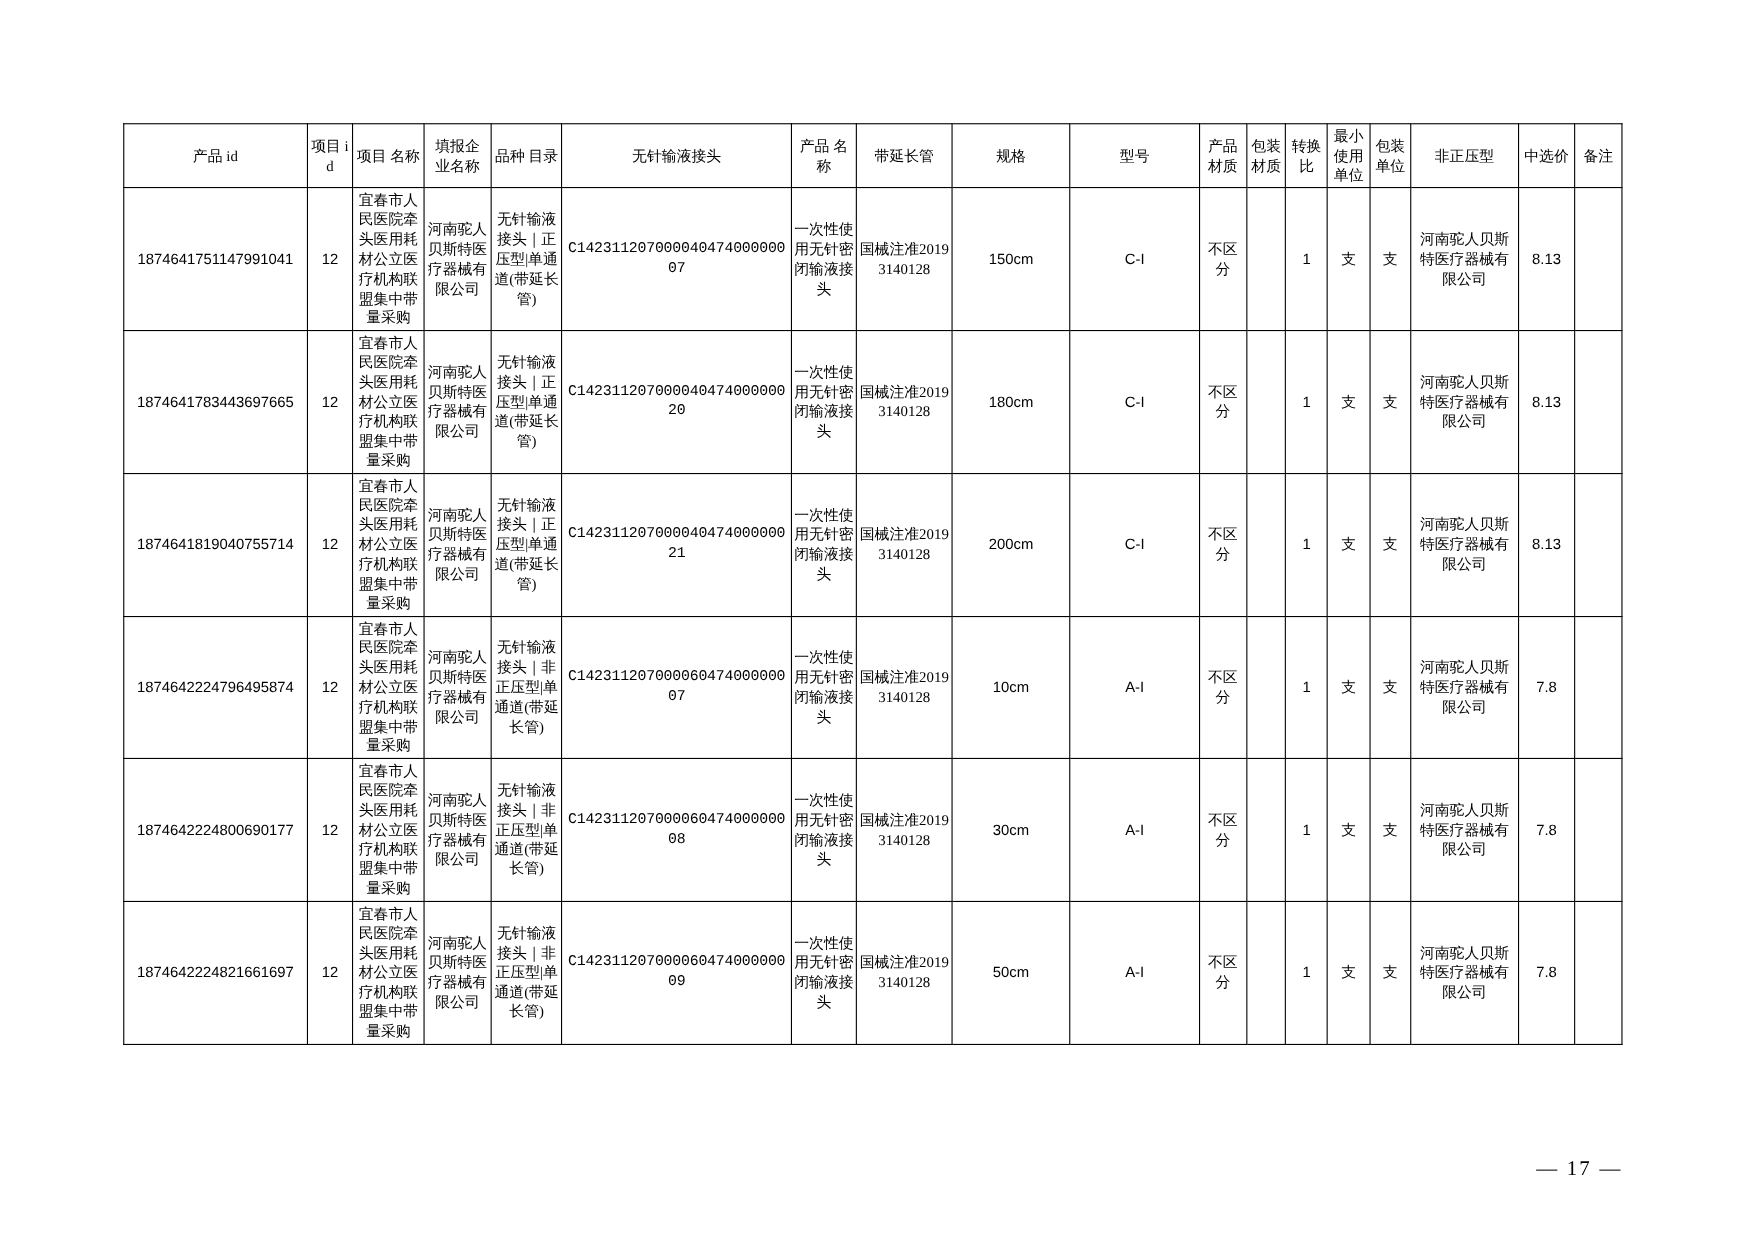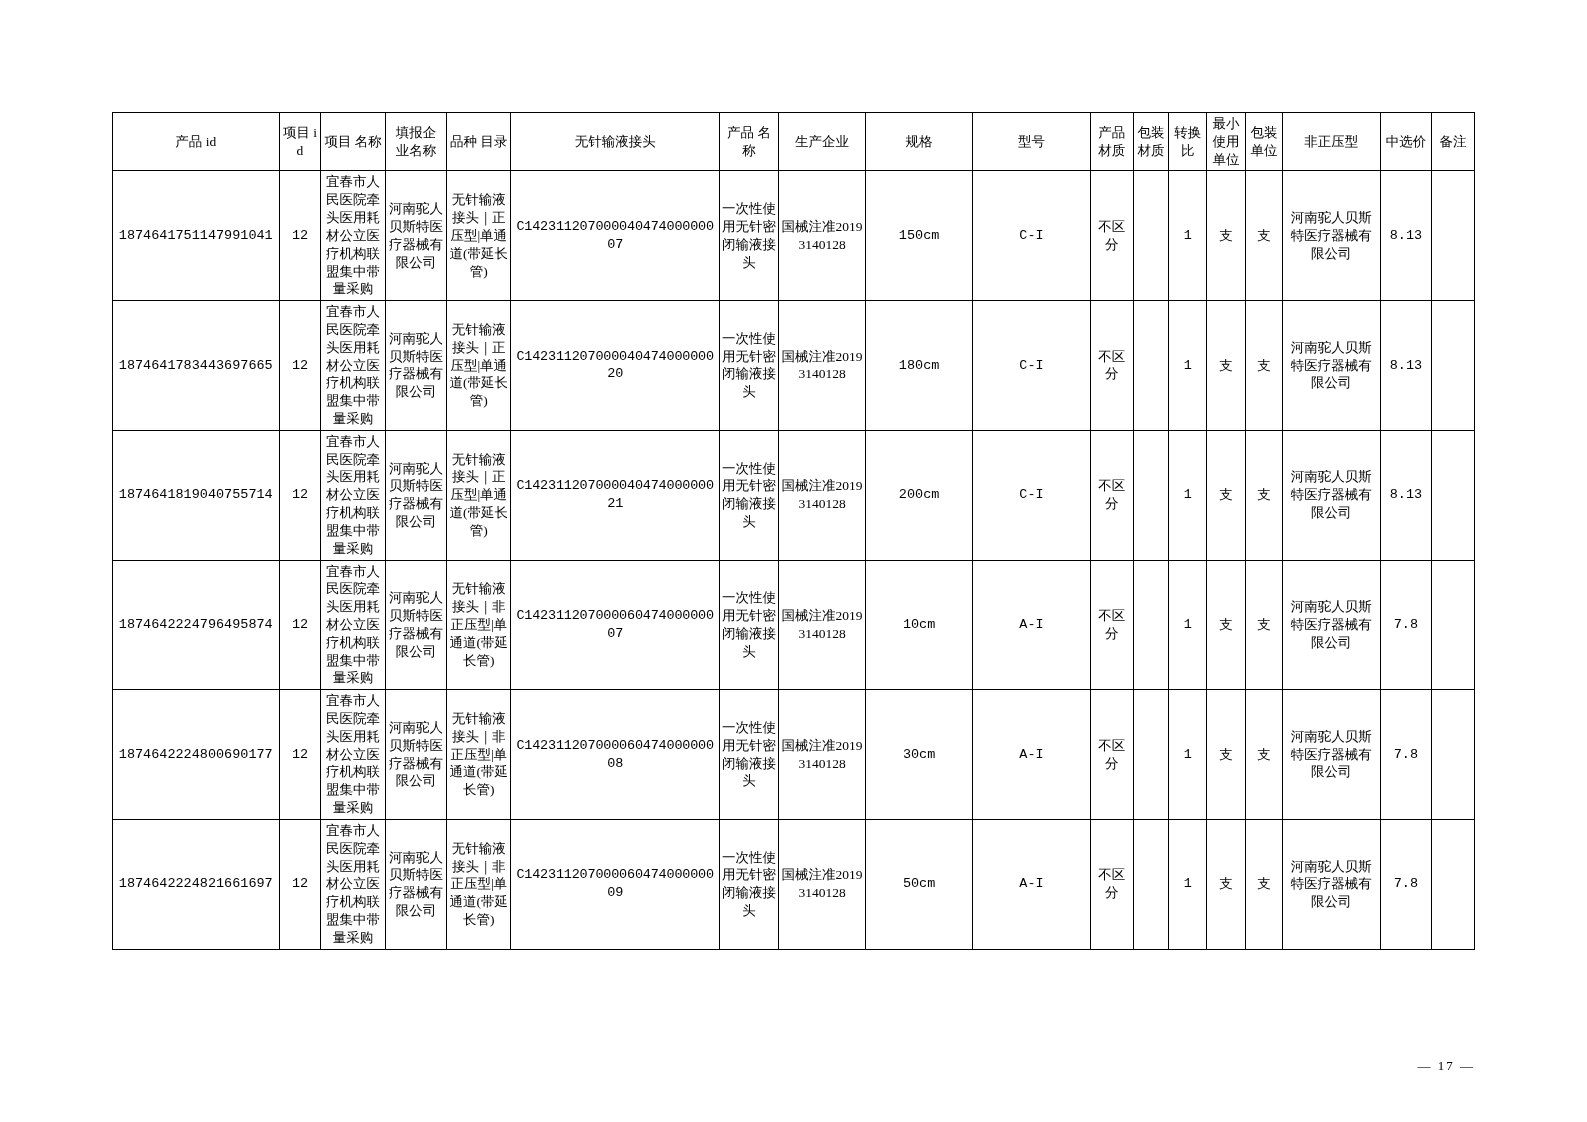--- a/index.html
+++ b/index.html
@@ -47,39 +47,39 @@
   thead td {
     font-weight: bold;
     font-size: 14px;
     padding: 6px 2px;
     line-height: 1.3;
   }
   td.cjk {
     font-family: "Liberation Serif", "DejaVu Serif", serif;
   }
   td.num {
-    font-family: Liberation Mono, monospace;
+    font-family: Liberation Sans, sans-serif;
     font-size: 13px;
     letter-spacing: 0px;
   }
   td.code {
     font-family: "Liberation Mono", "DejaVu Sans Mono", monospace;
     font-size: 12.5px;
     letter-spacing: -0.2px;
     margin-left: 47px;
   }
   td.small-cjk {
     font-size: 13px;
     line-height: 1.3;
   }
   .footer {
     position: absolute;
     right: 112px;
     bottom: 48px;
-    font-size: 13px;
+    font-size: 19px;
     font-family: "Liberation Serif", serif;
     letter-spacing: 2px;
   }
   
   col.c0  { width: 163px; }
   col.c1  { width: 41px;  }
   col.c2  { width: 63px;  }
   col.c3  { width: 60px;  }
   col.c4  { width: 63px;  }
   col.c5  { width: 204px; }
@@ -125,21 +125,21 @@
       </colgroup>
       <thead>
         <tr>
           <td>产品 id</td>
           <td>项目 id</td>
           <td>项目 名称</td>
           <td>填报企 业名称</td>
           <td>品种 目录</td>
           <td>无针输液接头</td>
           <td>产品 名称</td>
-          <td>生产企业</td>
+          <td>带延长管</td>
           <td>规格</td>
           <td>型号</td>
           <td>产品 材质</td>
           <td>包装 材质</td>
           <td>转换 比</td>
           <td>最小 使用 单位</td>
           <td>包装 单位</td>
           <td>非正压型</td>
           <td>中选价</td>
           <td>备注</td>

